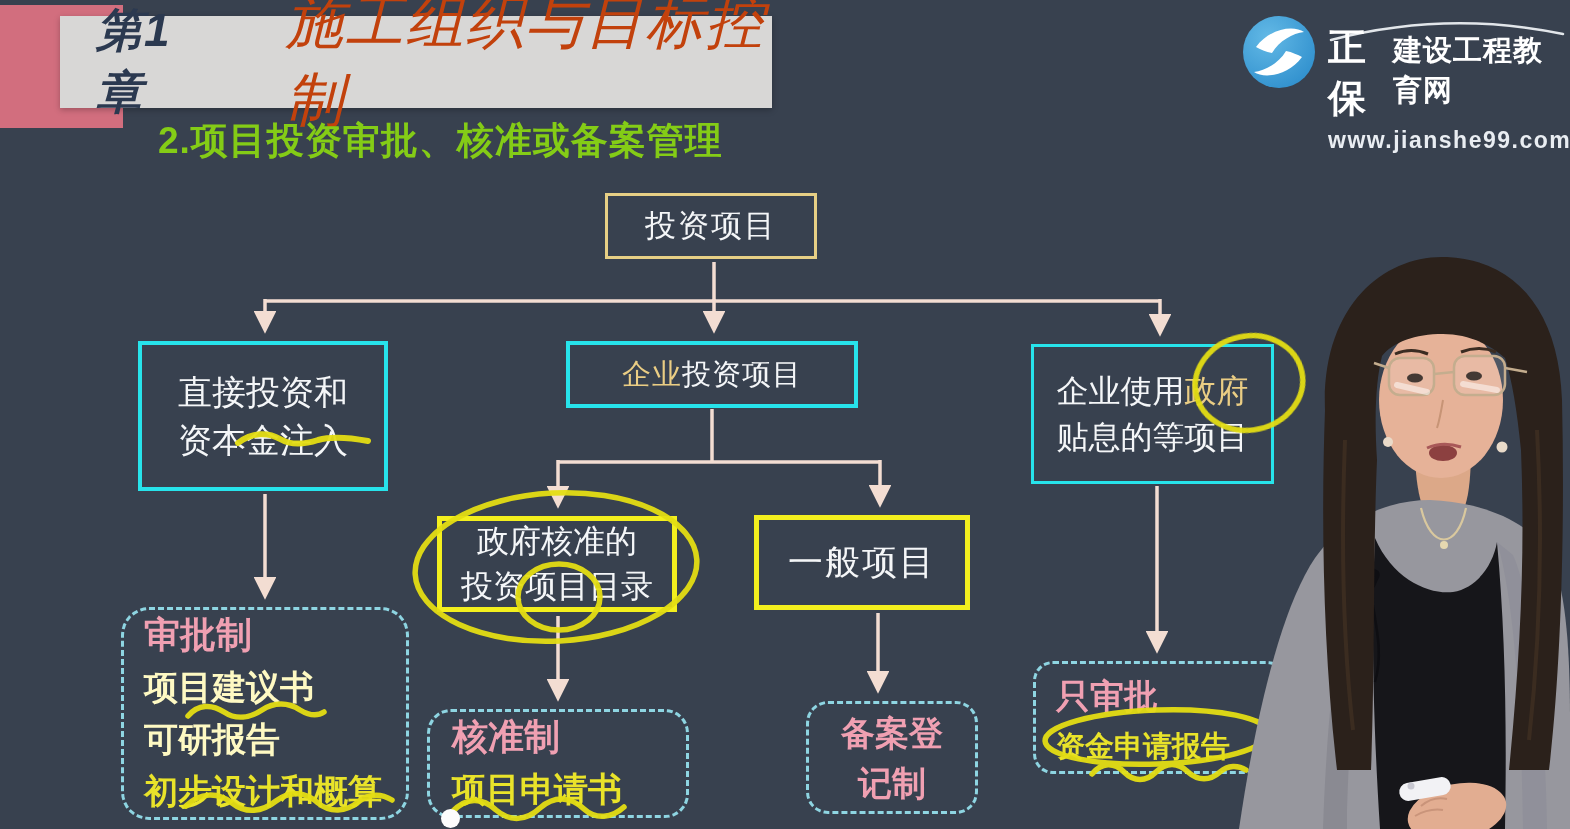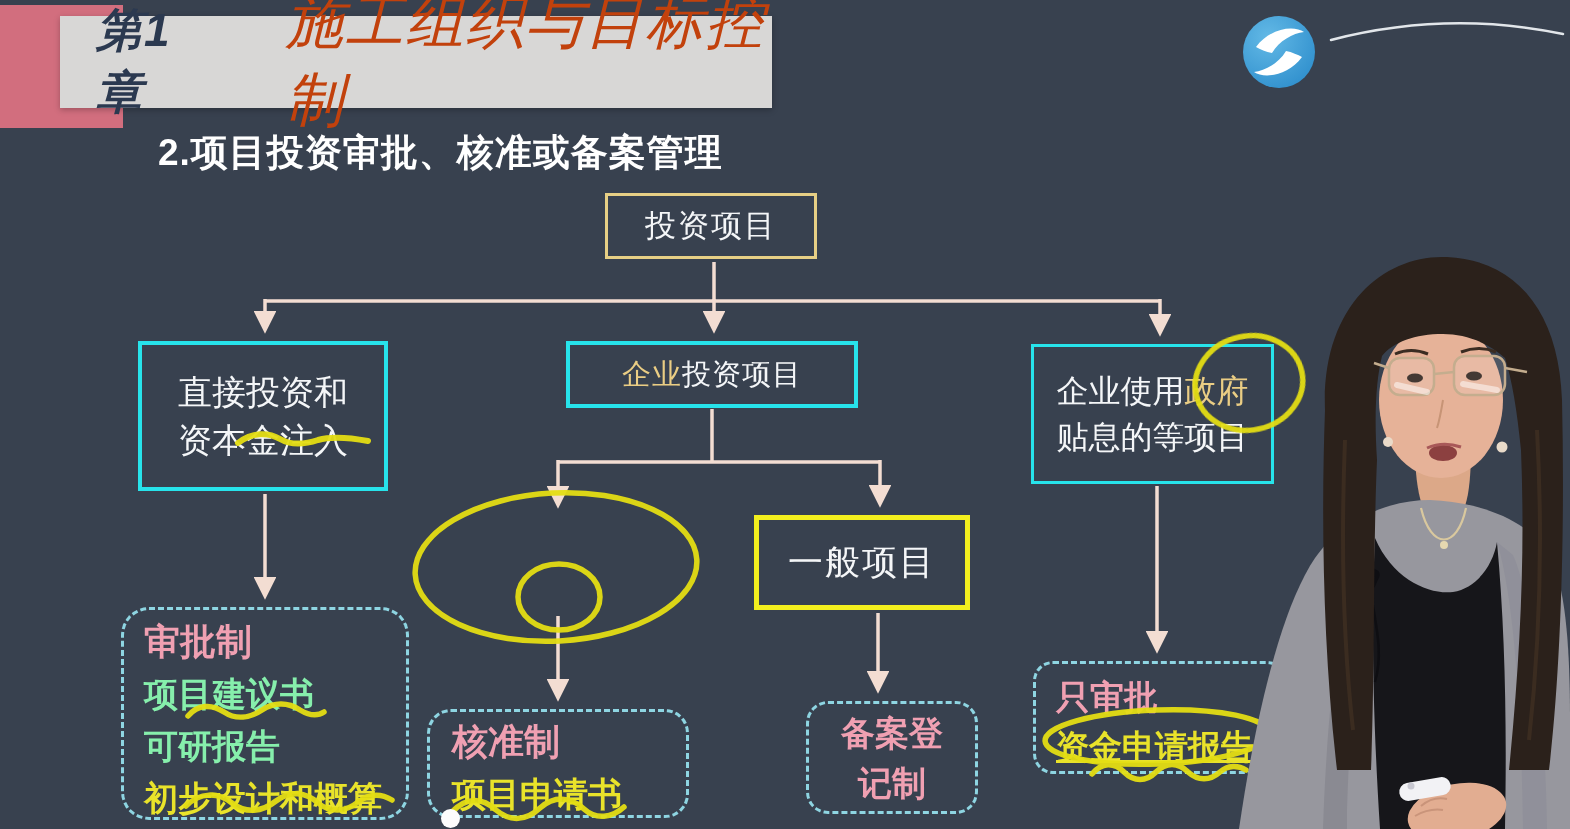--- a/index.html
+++ b/index.html
@@ -11,57 +11,57 @@
   
   .accent{position:absolute;left:0;top:5px;width:123px;height:123px;background:#d26e7e;}
   .banner{
     position:absolute;left:60px;top:16px;width:712px;height:92px;background:#d8d7d6;
     display:flex;align-items:center;padding-left:36px;box-sizing:border-box;
     box-shadow:0 2px 6px rgba(0,0,0,.25);
     gap:32px;
   }
   .banner .chap{font-size:46px;font-weight:800;color:#2b3950;font-style:italic;margin-right:46px;letter-spacing:2px;}
   .banner .chap-title{font-size:58px;font-weight:400;color:#c2410c;font-style:italic;letter-spacing:2px;}
-  .subtitle{position:absolute;left:158px;top:128px;font-size:37px;font-weight:600;color:#ffffff;letter-spacing:1px;}
+  .subtitle{position:absolute;left:158px;top:116px;font-size:37px;font-weight:600;color:#84cc16;letter-spacing:1px;}
   
   .logo-circle{position:absolute;left:1243px;top:16px;width:72px;height:72px;}
   .logo-text{position:absolute;left:1328px;top:22px;width:240px;}
   .brand-line{display:flex;align-items:baseline;color:#fff;font-weight:700;}
   .brand-line .b1{font-size:38px;letter-spacing:1px;}
   .brand-line .b2{font-size:29px;letter-spacing:1px;}
   .site{font-size:23px;font-weight:700;color:#e9edf2;letter-spacing:1.5px;margin-top:3px;}
   .logo-arc{position:absolute;left:1327px;top:8px;}
   
   .box{position:absolute;box-sizing:border-box;display:flex;flex-direction:column;
        justify-content:center;align-items:center;text-align:center;color:#f4f6f8;}
   .bl{white-space:nowrap;}
   .root-box{left:605px;top:193px;width:212px;height:66px;border:3px solid #e7cf85;font-size:31px;letter-spacing:2px;}
   .cyanbox{border:4px solid #27e3eb;}
   .gov-box{left:138px;top:341px;width:250px;height:150px;font-size:34px;line-height:48px;}
   .ent-box{left:566px;top:341px;width:292px;height:67px;font-size:29px;letter-spacing:1px;}
   .fund-box{left:1031px;top:344px;width:243px;height:140px;border-width:3px;font-size:32px;line-height:46px;}
   .yellowbox{border:5px solid #f3ef1e;}
   .catalog-box{left:437px;top:516px;width:240px;height:96px;font-size:32px;line-height:45px;}
   .general-box{left:754px;top:515px;width:216px;height:95px;font-size:35px;letter-spacing:2px;}
-  .dashedbox{border:3px dashed #8ed5e2;align-items:flex-start;justify-content:center;text-align:left;}
+  .dashedbox{border:3px dashed #8ed5e2;align-items:flex-start;justify-content:flex-end;text-align:left;}
   .approval-box{left:121px;top:607px;width:288px;height:213px;border-radius:28px;padding:12px 0 0 20px;}
   .approval-box .bl{line-height:52px;}
   .verif-box{left:427px;top:709px;width:262px;height:109px;border-radius:24px;padding:8px 0 0 22px;}
   .verif-box .bl{line-height:52px;}
   .filing-box{left:806px;top:701px;width:172px;height:113px;border-radius:22px;align-items:center;justify-content:center;text-align:left;padding:0;}
   .filing-box .bl{line-height:50px;}
   .fundap-box{left:1033px;top:661px;width:254px;height:113px;border-radius:20px;padding:8px 0 0 20px;}
   .fundap-box .bl{line-height:50px;}
   .t-pink{color:#f0a0b2;font-weight:600;}
-  .t-green{color:#86efac;font-weight:600;}
+  .t-green{color:#fef9c3;font-weight:600;}
   .t-yellow{color:#e9e32a;font-weight:600;}
   .t-gold{color:#eacd84;}
   .fs36{font-size:36px;}
   .fs34{font-size:34px;}
-  .fs33{font-size:33px;text-decoration:underline;}
+  .fs33{font-size:29px;}
   
   .layer{position:absolute;left:0;top:0;pointer-events:none;}
   .person-svg{position:absolute;left:1225px;top:250px;}
   .pointer-dot{position:absolute;left:441px;top:809px;width:19px;height:19px;border-radius:50%;background:#fcfcfc;}
 </style>
 </head>
 <body>
 
 <div class="stage">
 
@@ -79,20 +79,27 @@
           <stop offset="100%" stop-color="#2f8fcd"></stop>
       </radialGradient>
     </defs>
     <circle cx="36" cy="36" r="36" fill="url(#lg)"></circle>
     <path d="M13,31 C27,12 51,9 61,16 C50,17 36,25 29,37 C23,36 17,33 13,31 Z" fill="#fff"></path>
     <path d="M59,41 C45,60 21,63 11,56 C22,55 36,47 43,35 C49,36 55,39 59,41 Z" fill="#fff"></path>
   </svg>
   <svg class="logo-arc" width="240" height="36" viewBox="0 0 240 36">
     <path d="M4,32 Q120,2 236,26" fill="none" stroke="#e2e6ea" stroke-width="2.5" stroke-linecap="round"></path>
   </svg>
+  <div class="logo-text">
+    <div class="brand-line">
+      <span class="b1">正保</span>
+      <span class="b2">建设工程教育网</span>
+    </div>
+    <div class="site">www.jianshe99.com</div>
+  </div>
 
   <svg class="layer" width="1570" height="829" viewBox="0 0 1570 829">
     <defs>
       <marker id="arw" viewBox="0 0 10 10" refX="7.5" refY="5" markerWidth="6.5" markerHeight="6.5" orient="auto-start-reverse">
         <path d="M0,0 L10,5 L0,10 z" fill="#f3ddd2"></path>
       </marker>
     </defs>
     <g stroke="#f3ddd2" stroke-width="3.5" fill="none">
       <path d="M714,262 L714,301"></path>
       <path d="M265,301 L1160,301"></path>
@@ -121,20 +128,24 @@
 
   <div class="box cyanbox ent-box">
     <div class="bl"><span class="t-gold">企业</span><span>投资项目</span></div>
   </div>
 
   <div class="box cyanbox fund-box">
     <div class="bl"><span>企业使用</span><span class="t-gold">政府</span></div>
     <div class="bl">贴息的等项目</div>
   </div>
 
+  <div class="box yellowbox catalog-box">
+    <div class="bl">政府核准的</div>
+    <div class="bl">投资项目目录</div>
+  </div>
 
   <div class="box yellowbox general-box">
     <div class="bl">一般项目</div>
   </div>
 
   <div class="box dashedbox approval-box">
     <div class="bl t-pink fs36">审批制</div>
     <div class="bl t-green fs34">项目建议书</div>
     <div class="bl t-green fs34">可研报告</div>
     <div class="bl t-yellow fs34">初步设计和概算</div>

